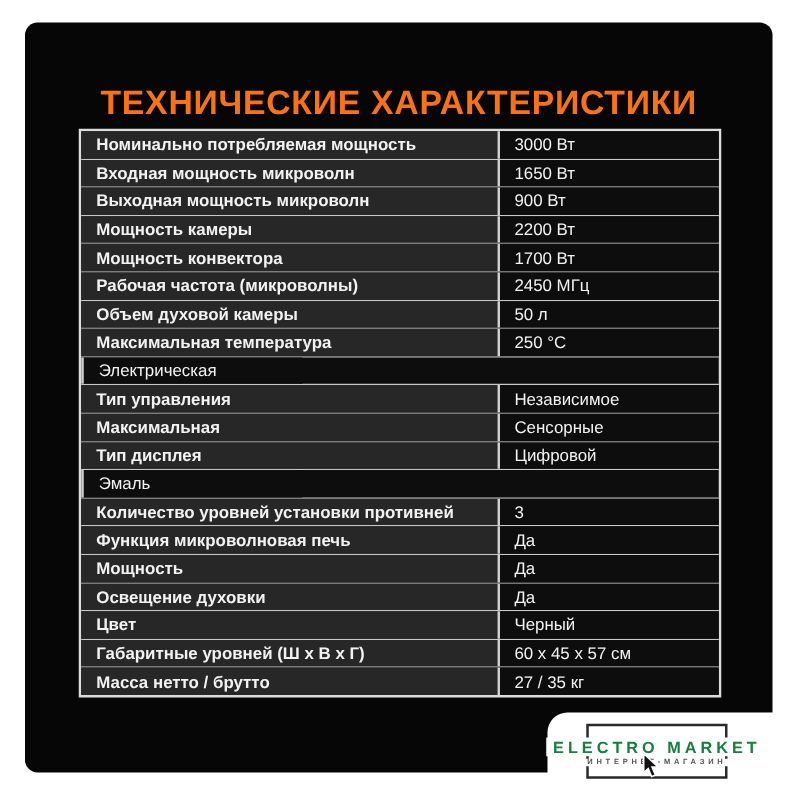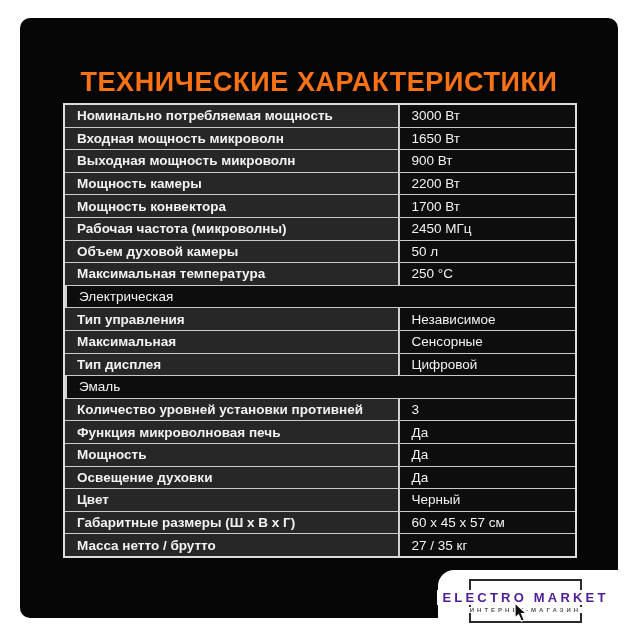--- a/index.html
+++ b/index.html
@@ -25,21 +25,21 @@
   .cell.value { width:34.8%; background:#0d0d0d; border-left:2px solid #d0d0d0;
                 font-weight:normal; }
 
   .logo-card { position:absolute; left:438px; top:570px; width:202px; height:70px;
                background:#ffffff; border-top-left-radius:16px; }
   .logo-frame { position:absolute; left:31px; right:58px; top:9px; bottom:17px;
                 border:2px solid #2a2a2a; }
   .logo-content { position:absolute; left:0; right:27px; top:0; bottom:8px;
                   display:flex; flex-direction:column; align-items:center;
                   justify-content:center; }
-  .logo-wordmark { background:#ffffff; padding:0 5px; color:#4c1d95;
+  .logo-wordmark { background:#ffffff; padding:0 5px; color:#15803d;
                    font-size:13px; font-weight:bold; letter-spacing:3.2px;
                    white-space:nowrap; z-index:2; }
   .logo-tagline { background:#ffffff; padding:0 4px; margin-top:2px; color:#555555;
                   font-size:6px; font-weight:bold; letter-spacing:3px;
                   white-space:nowrap; z-index:2; }
   .cursor { position:absolute; left:514px; top:602px; width:16px; height:21px; z-index:5; }
 </style>
 </head>
 <body>
 
@@ -114,21 +114,21 @@
       </div>
         <div class="row">
         <div class="cell label">Освещение духовки</div>
         <div class="cell value">Да</div>
       </div>
         <div class="row">
         <div class="cell label">Цвет</div>
         <div class="cell value">Черный</div>
       </div>
         <div class="row">
-        <div class="cell label">Габаритные размеры (Ш х В х Г)</div>
+        <div class="cell label">Габаритные уровней (Ш х В х Г)</div>
         <div class="cell value">60 х 45 х 57 см</div>
       </div>
         <div class="row">
         <div class="cell label">Масса нетто / брутто</div>
         <div class="cell value">27 / 35 кг</div>
       </div>
       </div>
 
   </div>
 

